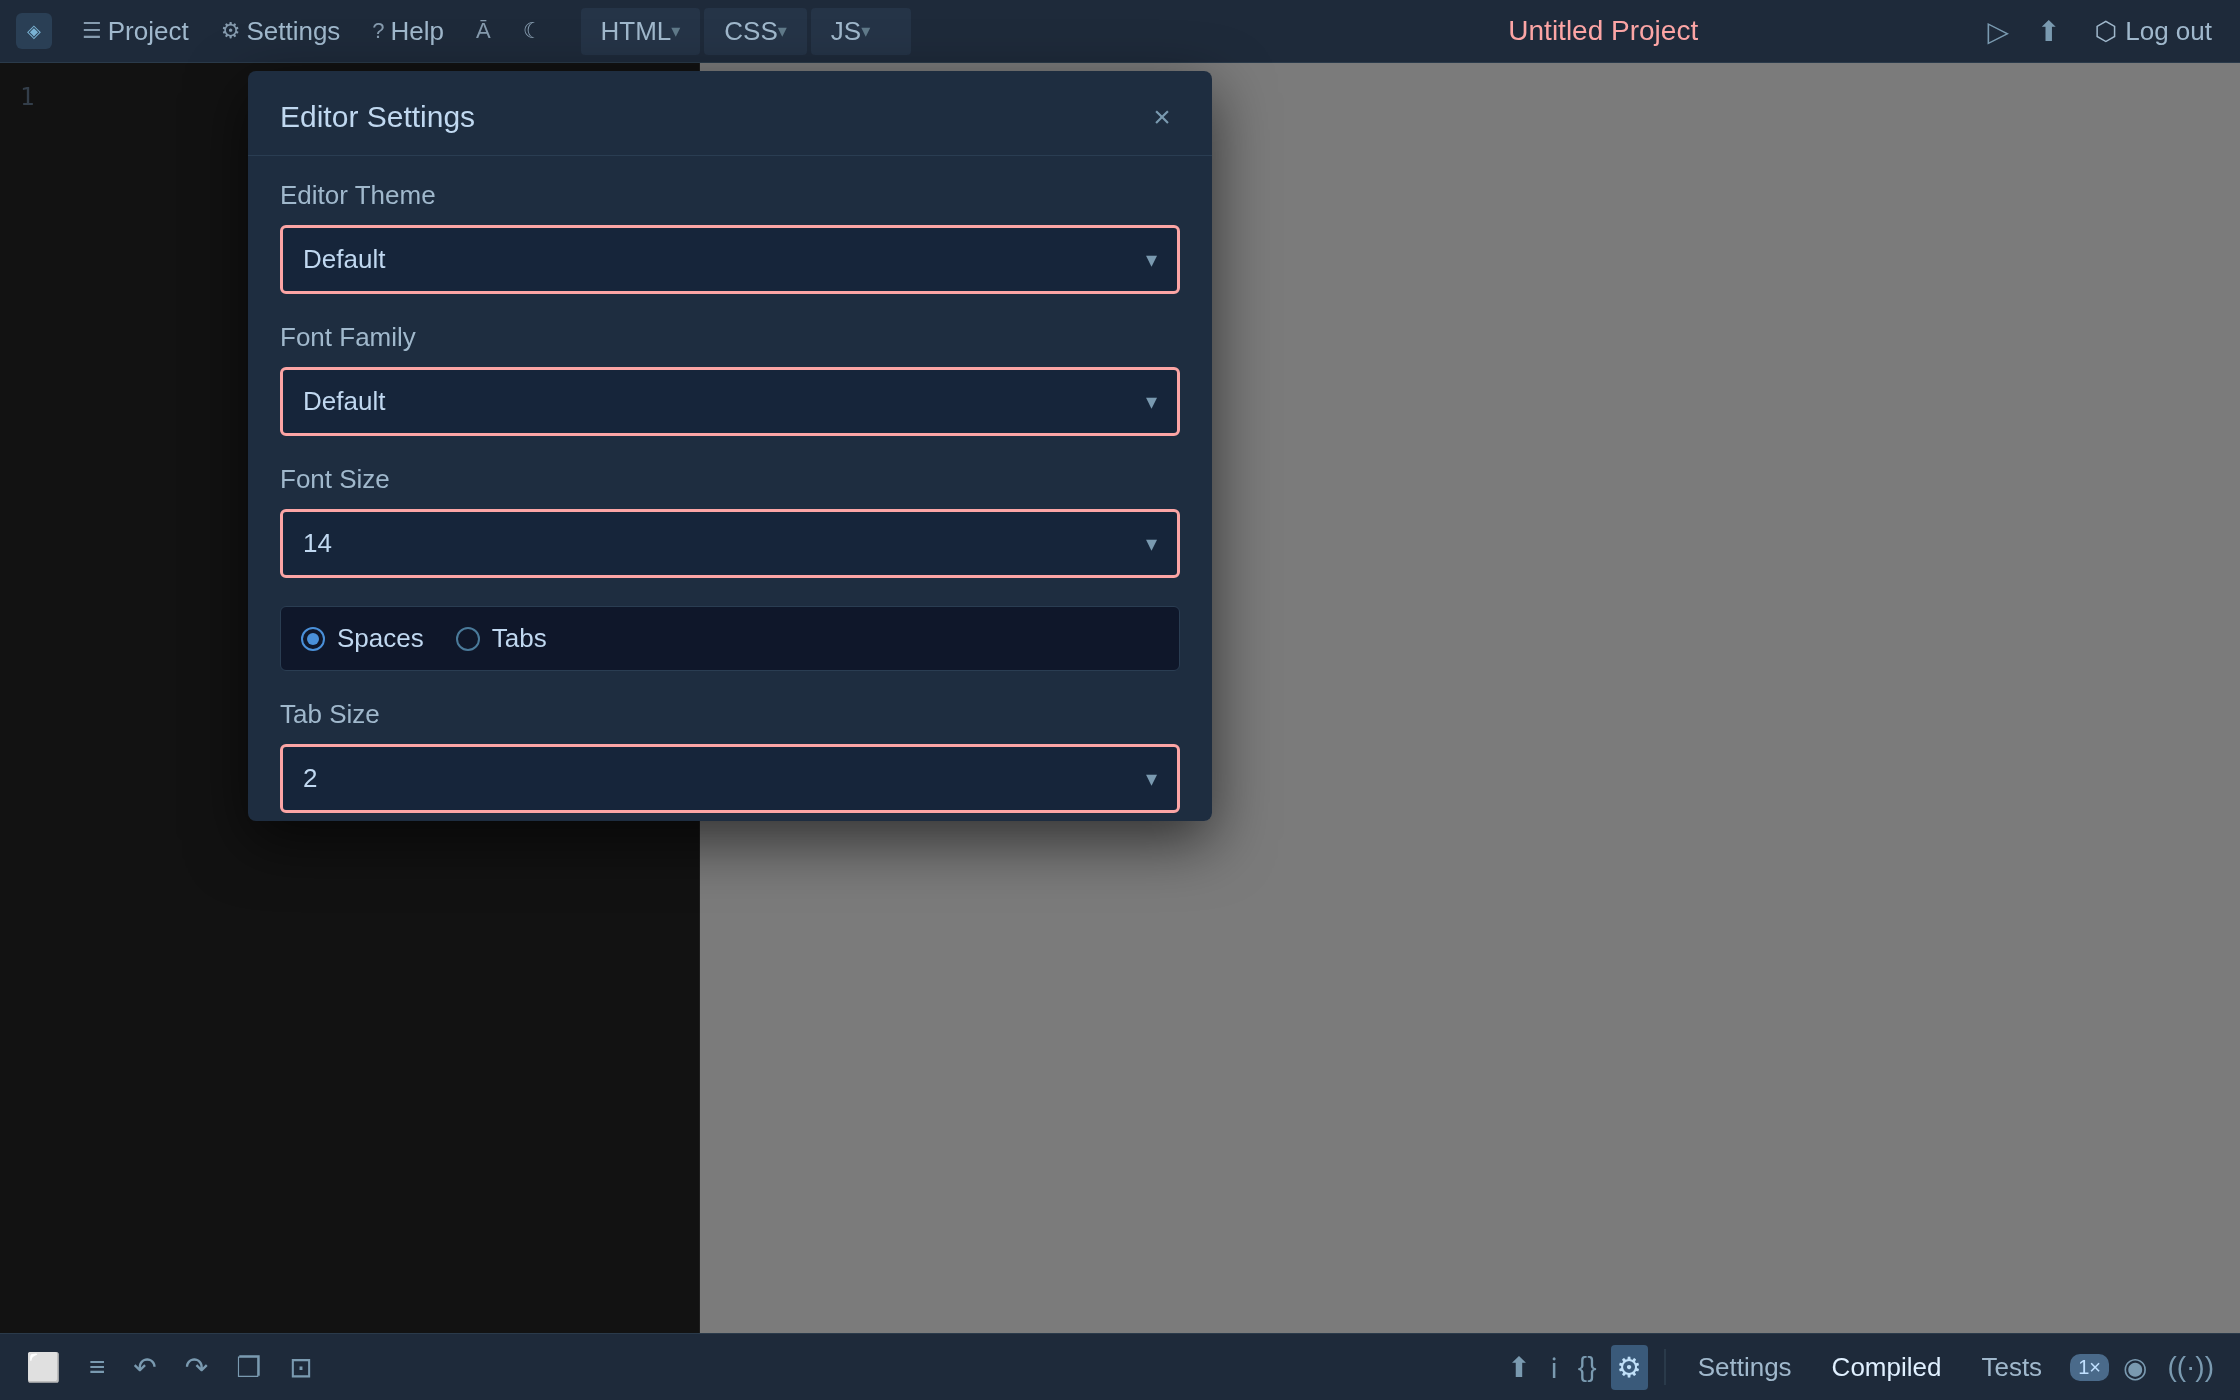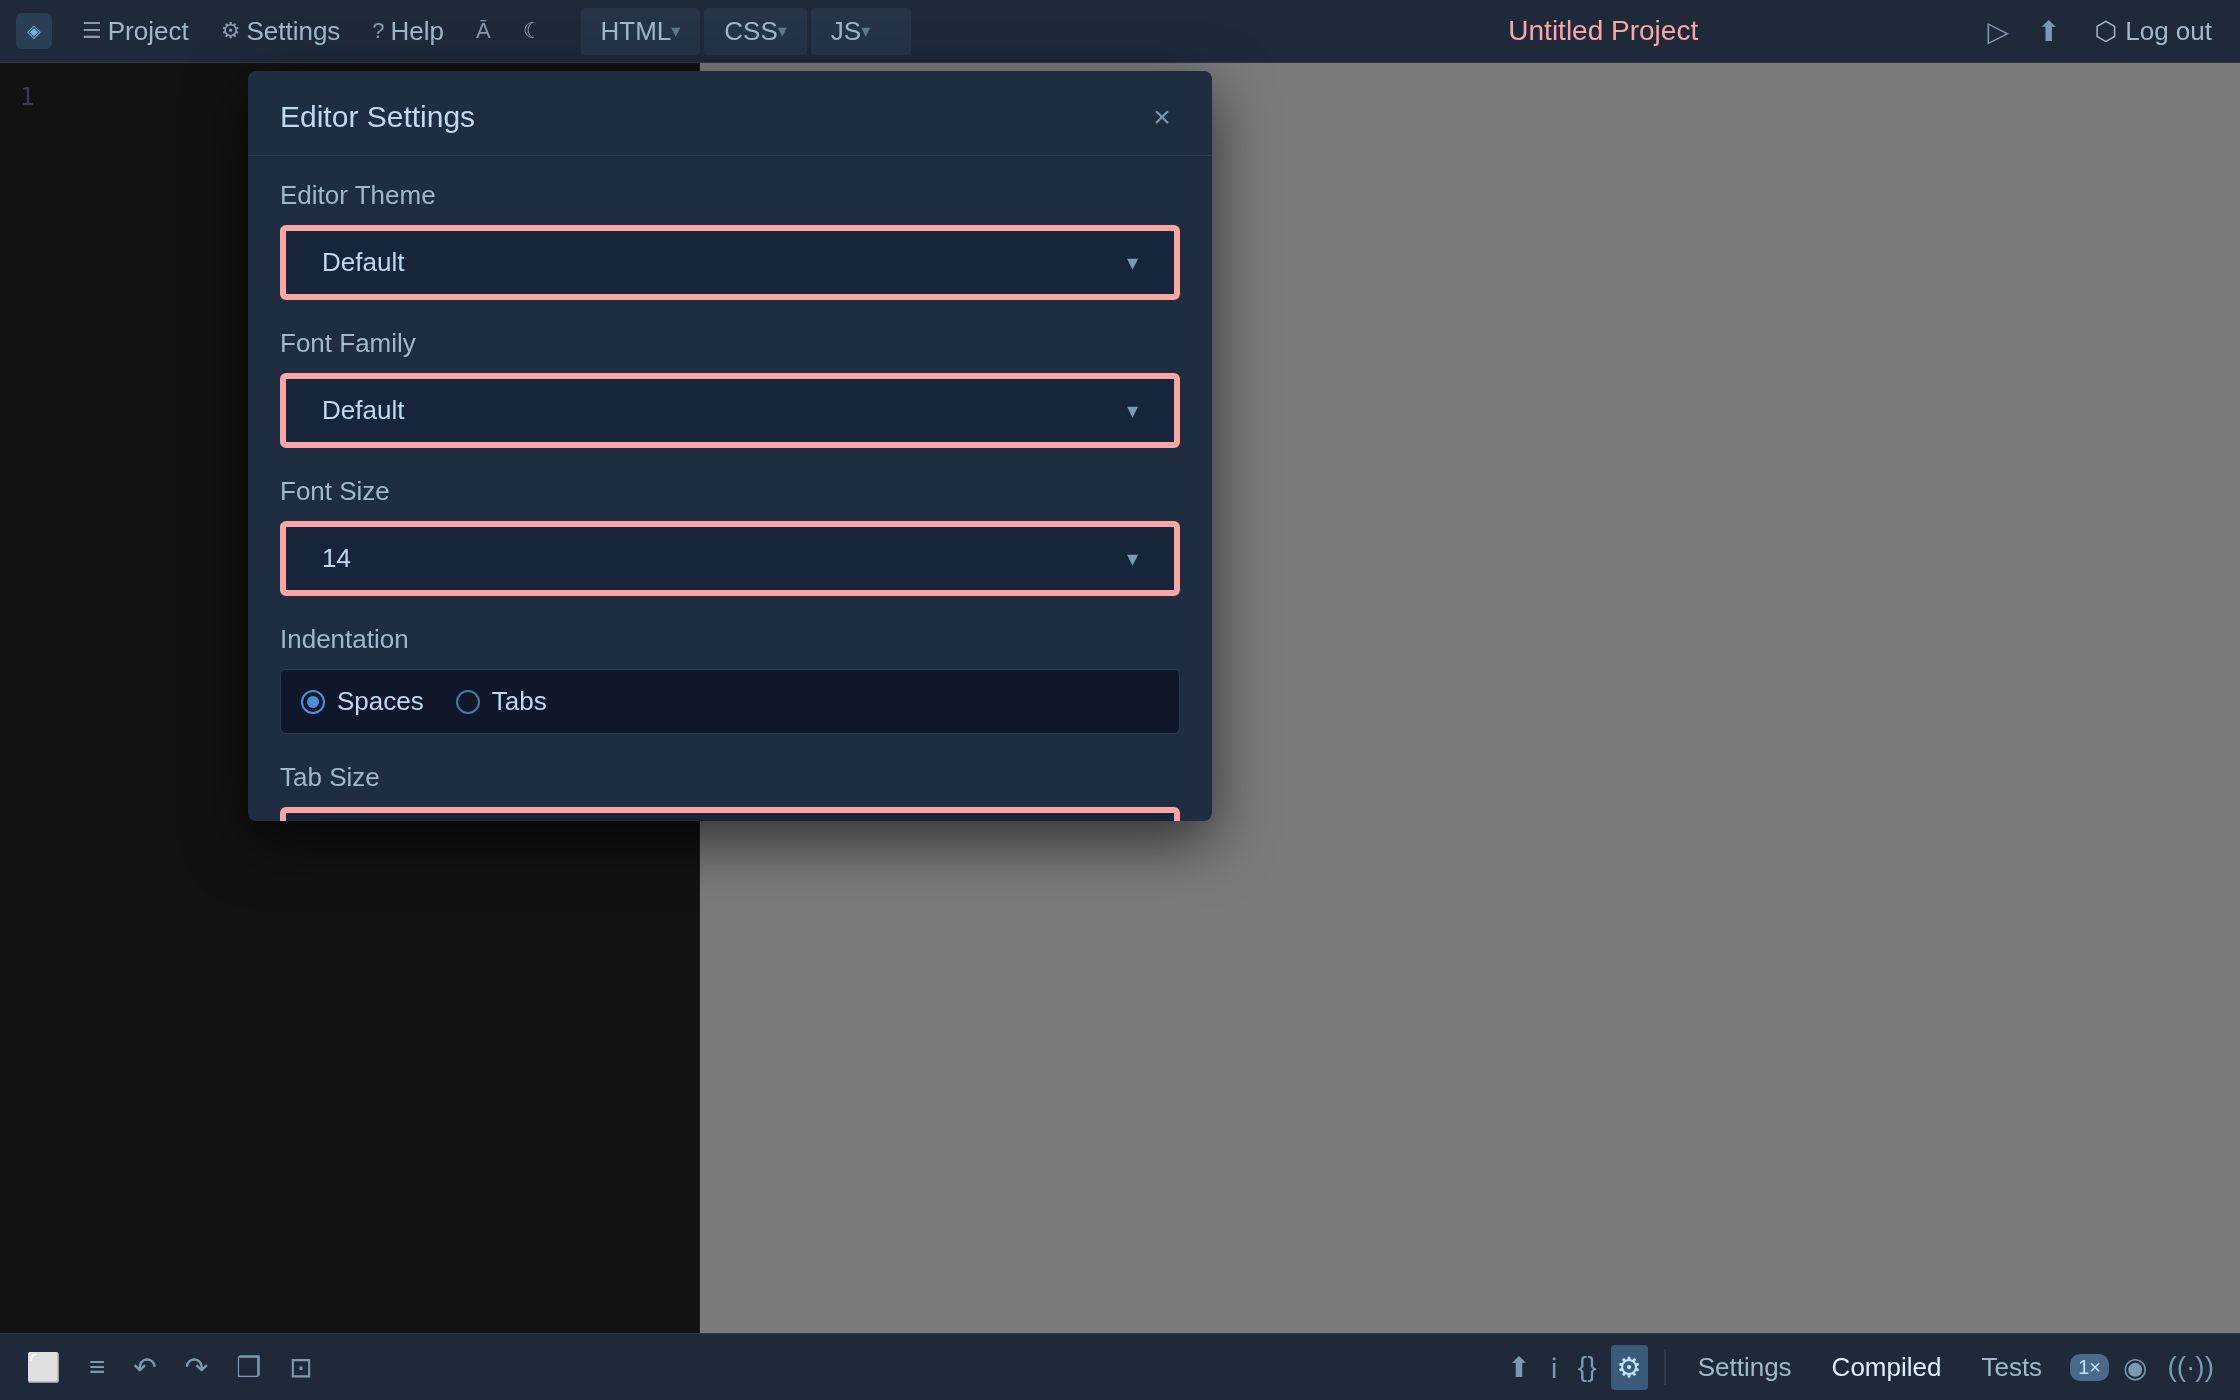--- a/index.html
+++ b/index.html
@@ -254,23 +254,23 @@
       margin-bottom: 28px;
     }
     .setting-label {
       color: #a0b8cc;
       font-size: 26px;
       margin-bottom: 14px;
       font-weight: 400;
     }
     .setting-select {
       background: #16253a;
-      border: 6px solid #fca5a5;
+      border: 3px solid #fca5a5;
       border-radius: 6px;
-      padding: 16px 36px;
+      padding: 16px 20px;
       width: 100%;
       display: flex;
       align-items: center;
       justify-content: space-between;
       cursor: pointer;
     }
     .setting-select-value {
       color: #c0d8f0;
       font-size: 26px;
     }
@@ -415,21 +415,20 @@
 
       <div class="setting-group">
         <div class="setting-label">Font Size</div>
         <div class="setting-select">
           <span class="setting-select-value">14</span>
           <span class="setting-select-chevron">▾</span>
         </div>
       </div>
 
       <div class="setting-group">
-        <div class="setting-label">Indentation</div>
         <div class="radio-group">
           <div class="radio-option">
             <div class="radio-circle selected">
               <div class="radio-dot"></div>
             </div>
             <span class="radio-label">Spaces</span>
           </div>
           <div class="radio-option">
             <div class="radio-circle"></div>
             <span class="radio-label">Tabs</span>

